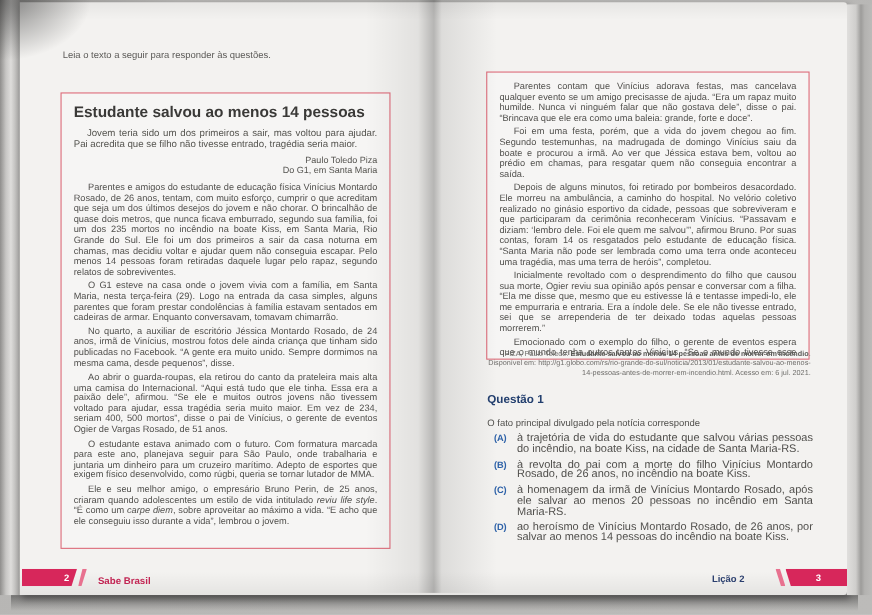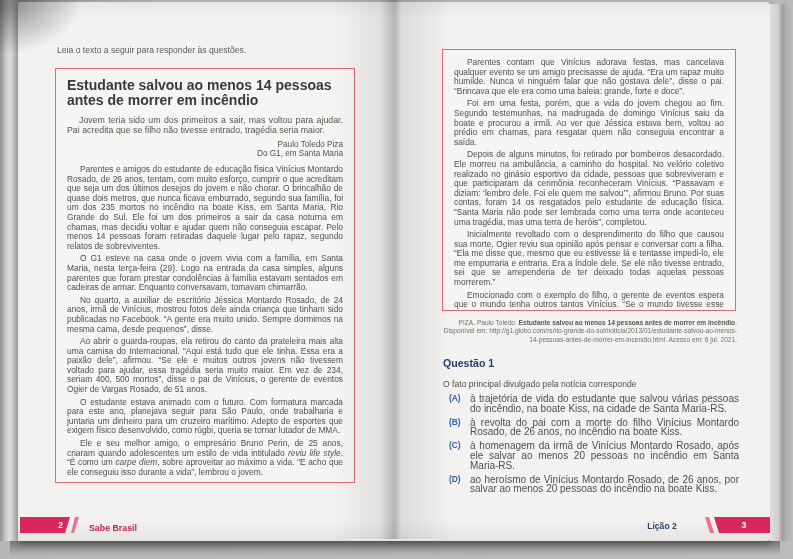--- a/index.html
+++ b/index.html
@@ -42,20 +42,21 @@
   .under-shadow{
     position:absolute; left:10px; top:541px; width:770px; height:18px;
     background:linear-gradient(180deg, rgba(30,30,30,.45) 0%, rgba(30,30,30,0) 80%);
   }
   
   .body-txt{ font-size:8.4px; line-height:9.6px; color:#504f4c; text-align:justify; }
   .body-txt p{ text-indent:13px; margin-bottom:3px; }
   .red-box{
     position:absolute; border:1.5px solid #dd6b79; background:rgba(255,255,255,.25);
     overflow:hidden;
+    margin-top:16px;
   }
   
   .instruction{
     position:absolute; left:57px; top:45px; width:300px;
     font-size:8.6px; color:#5b5a57;
   }
   .box-left{ left:55px; top:68px; width:300px; height:415px; padding:7px 11px; }
   .article-title{
     font-size:14px; font-weight:bold; color:#3a3937; text-align:left;
     line-height:15px; margin:2px 0 7px;
@@ -111,21 +112,20 @@
 
 <div class="book">
   <div class="page-vignette"></div>
 </div>
 
 <div class="instruction">Leia o texto a seguir para responder às questões.</div>
 
 <div class="red-box box-left">
   <div class="article-title">
     <span>Estudante salvou ao menos 14 pessoas</span><br>
-    <span>antes de morrer em incêndio</span>
   </div>
   <div class="lead">Jovem teria sido um dos primeiros a sair, mas voltou para ajudar. Pai acredita que se filho não tivesse entrado, tragédia seria maior.</div>
   <div class="byline">
     <span>Paulo Toledo Piza</span><br>
     <span>Do G1, em Santa Maria</span>
   </div>
   <div class="body-txt">
     <p>Parentes e amigos do estudante de educação física Vinícius Montardo Rosado, de 26 anos, tentam, com muito esforço, cumprir o que acreditam que seja um dos últimos desejos do jovem e não chorar. O brincalhão de quase dois metros, que nunca ficava emburrado, segundo sua família, foi um dos 235 mortos no incêndio na boate Kiss, em Santa Maria, Rio Grande do Sul. Ele foi um dos primeiros a sair da casa noturna em chamas, mas decidiu voltar e ajudar quem não conseguia escapar. Pelo menos 14 pessoas foram retiradas daquele lugar pelo rapaz, segundo relatos de sobreviventes.</p>
     <p>O G1 esteve na casa onde o jovem vivia com a família, em Santa Maria, nesta terça-feira (29). Logo na entrada da casa simples, alguns parentes que foram prestar condolências à família estavam sentados em cadeiras de armar. Enquanto conversavam, tomavam chimarrão.</p>
     <p>No quarto, a auxiliar de escritório Jéssica Montardo Rosado, de 24 anos, irmã de Vinícius, mostrou fotos dele ainda criança que tinham sido publicadas no Facebook. “A gente era muito unido. Sempre dormimos na mesma cama, desde pequenos”, disse.</p>
@@ -158,21 +158,21 @@
   <div class="option">
     <span class="opt-letter">(B)</span>
     <span class="opt-text">à revolta do pai com a morte do filho Vinícius Montardo Rosado, de 26 anos, no incêndio na boate Kiss.</span>
   </div>
   <div class="option">
     <span class="opt-letter">(C)</span>
     <span class="opt-text">à homenagem da irmã de Vinícius Montardo Rosado, após ele salvar ao menos 20 pessoas no incêndio em Santa Maria-RS.</span>
   </div>
   <div class="option">
     <span class="opt-letter">(D)</span>
-    <span class="opt-text">ao heroísmo de Vinícius Montardo Rosado, de 26 anos, por salvar ao menos 20 pessoas do incêndio na boate Kiss.</span>
+    <span class="opt-text">ao heroísmo de Vinícius Montardo Rosado, de 26 anos, por salvar ao menos 14 pessoas do incêndio na boate Kiss.</span>
   </div>
 </div>
 
 <div class="tab tab-left-main">
   <span class="tab-num num-left">2</span>
 </div>
 <div class="tab tab-left-stripe"></div>
 <div class="brand">Sabe Brasil</div>
 
 <div class="lesson">Lição 2</div>

